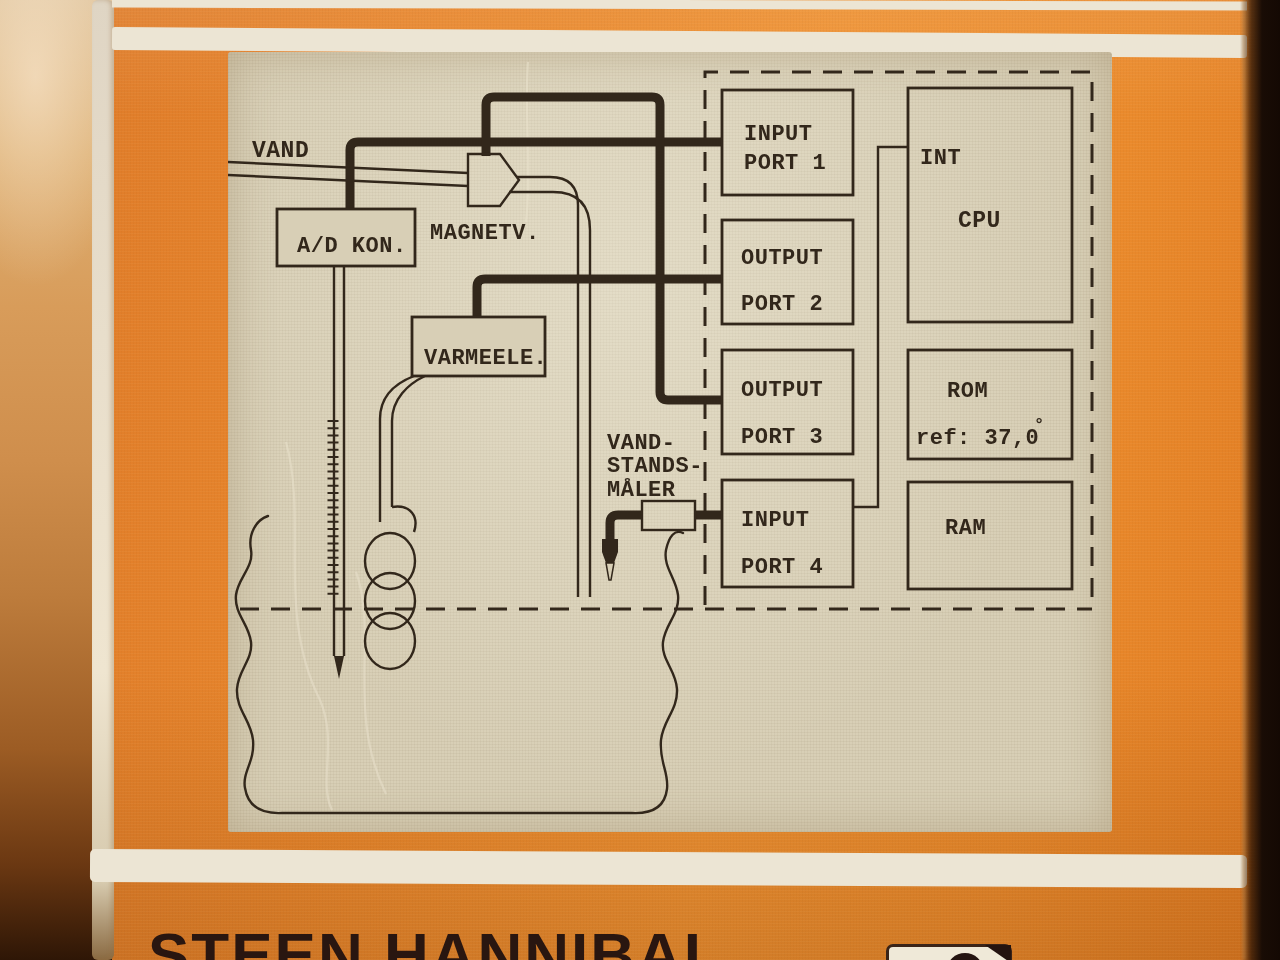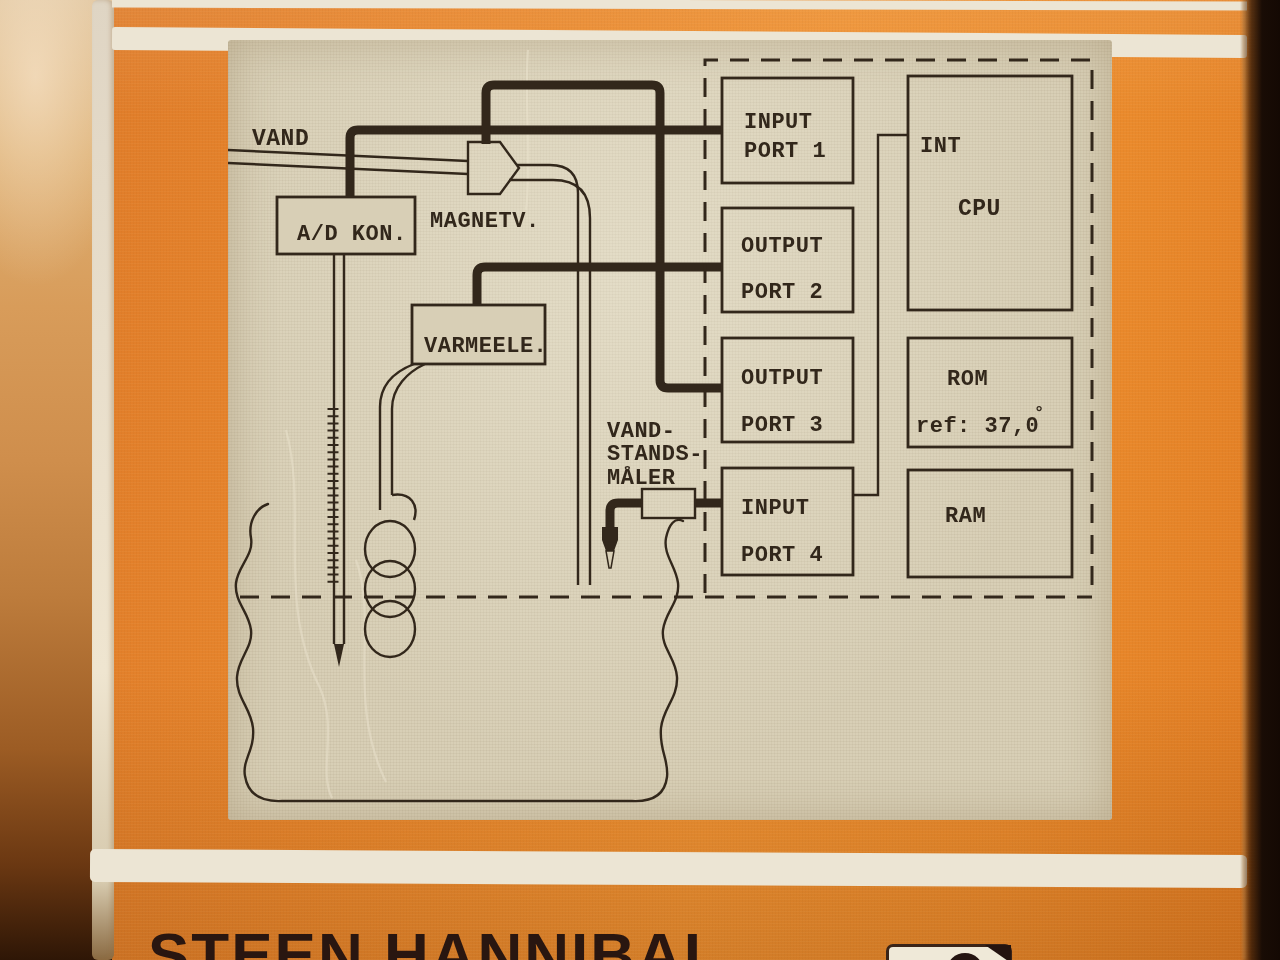--- a/index.html
+++ b/index.html
@@ -33,21 +33,21 @@
     background:linear-gradient(180deg,#dfd5c4 0%,#e8decb 35%,#efe5d0 70%,#d6c9ad 92%,#8a6a42 100%);
     border-radius:6px;box-shadow:inset -3px 0 4px rgba(150,110,60,.35);
   }
   
   .stripe{position:absolute;background:#ece5d4;}
   #stripe-top-thin{left:112px;top:0;width:1135px;height:9px;transform:rotate(.15deg);}
   #stripe-top{left:112px;top:31px;width:1135px;height:23px;transform:rotate(.4deg);border-radius:3px;}
   #stripe-bottom{left:90px;top:852px;width:1157px;height:33px;transform:rotate(.3deg);border-radius:5px;}
   
   #panel{
-    position:absolute;left:228px;top:40px;width:884px;height:780px;
+    position:absolute;left:228px;top:52px;width:884px;height:780px;
     background-color:#d8cfb6;
     background-image:
       radial-gradient(ellipse at 45% 30%, rgba(255,252,238,.30), rgba(255,255,255,0) 65%),
       repeating-linear-gradient(0deg, rgba(120,102,72,.07) 0 1px, rgba(0,0,0,0) 1px 3px),
       repeating-linear-gradient(90deg, rgba(120,102,72,.06) 0 1px, rgba(0,0,0,0) 1px 3px);
     box-shadow:inset 0 0 46px rgba(122,92,52,.28);
     border-radius:3px;
   }
   #panel svg{position:absolute;inset:0;}
   .ink{stroke:#32271b;fill:none;}

